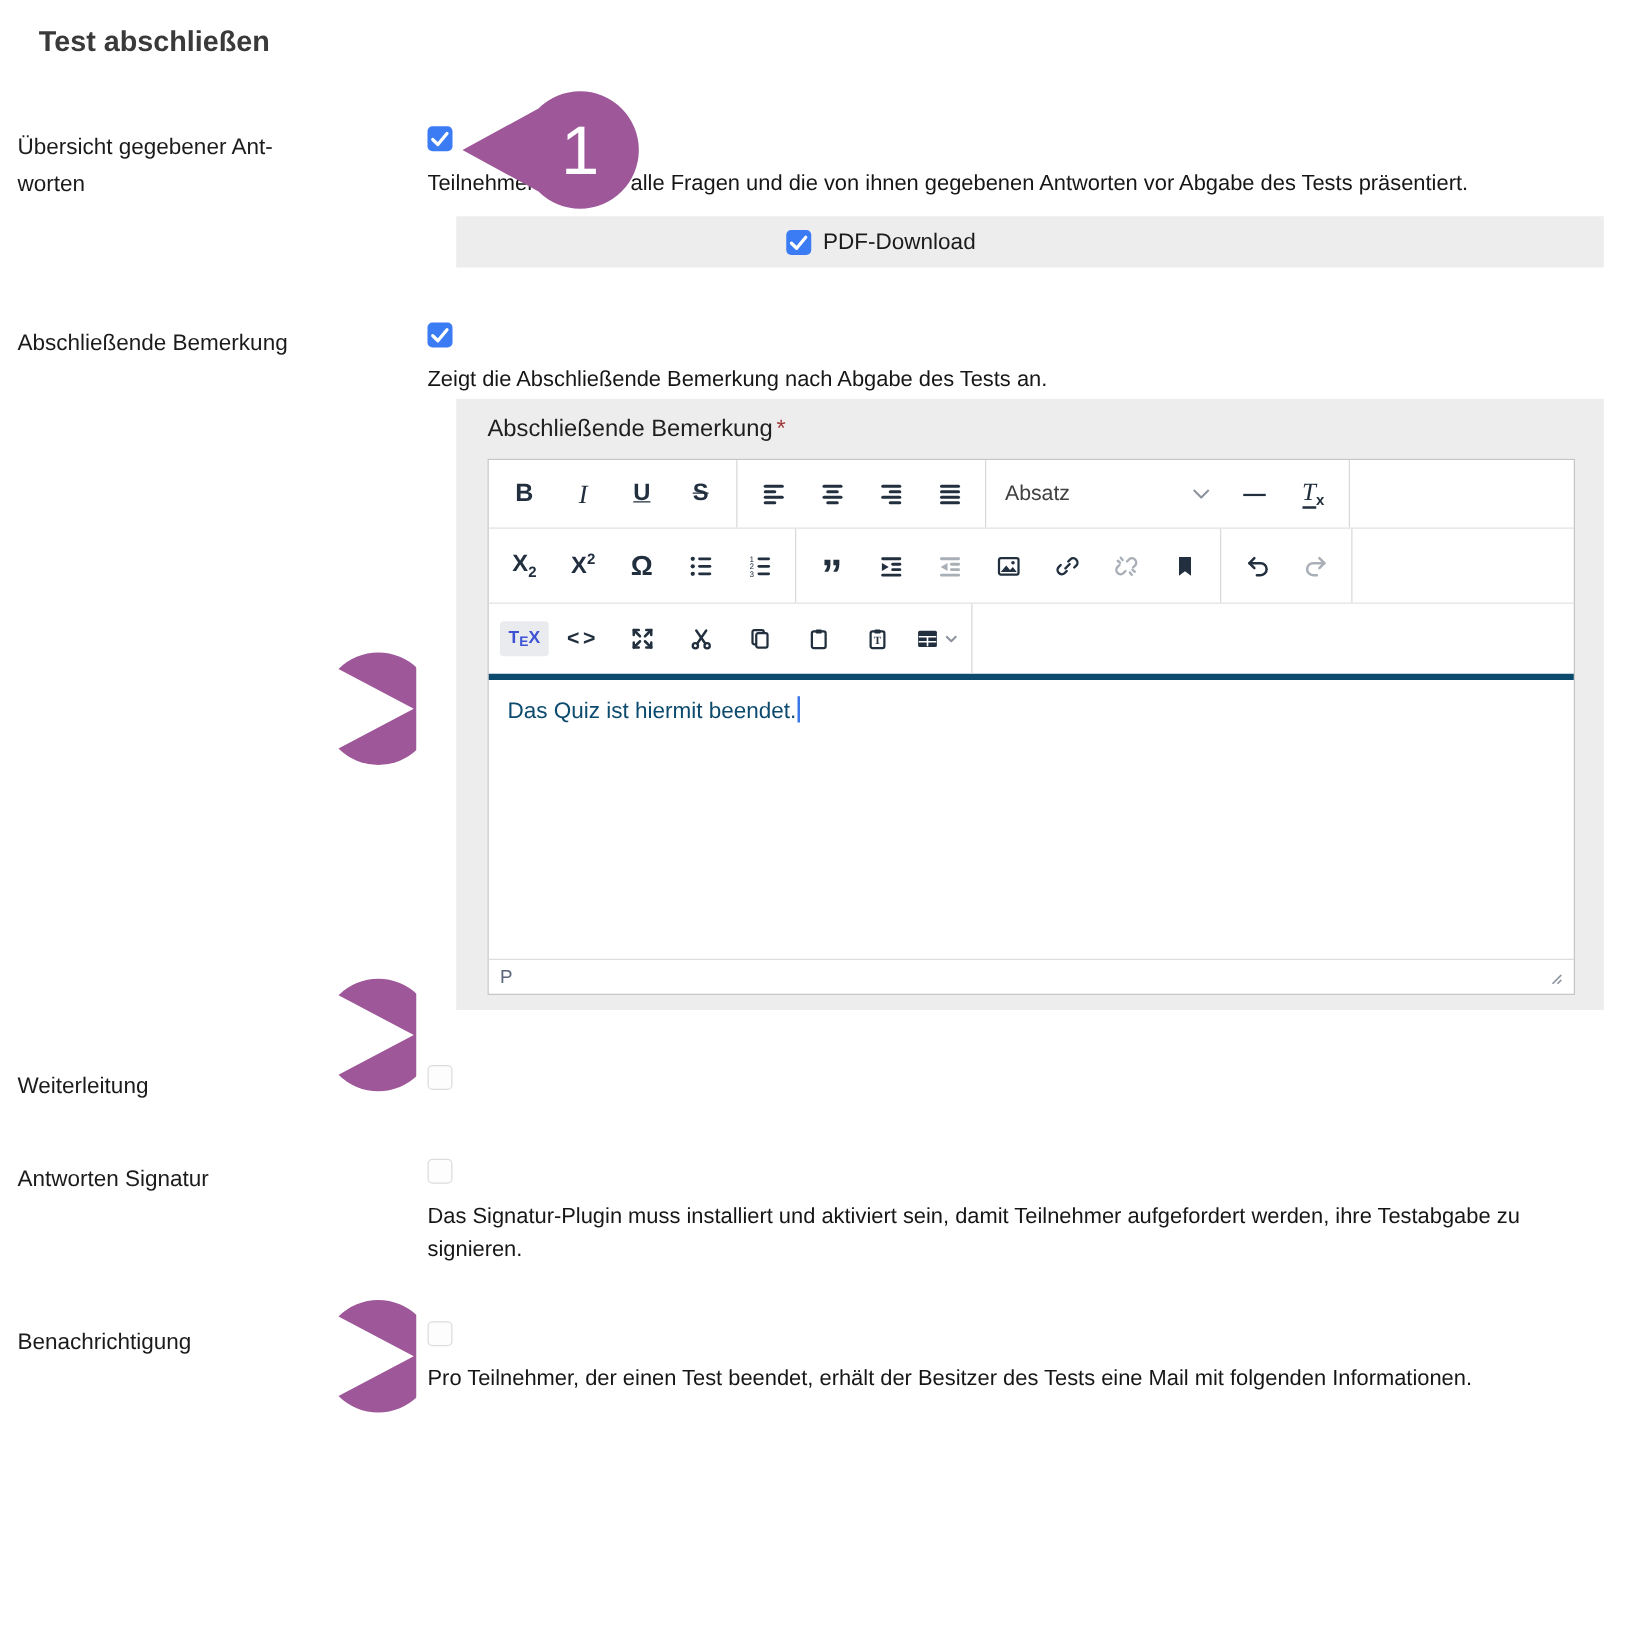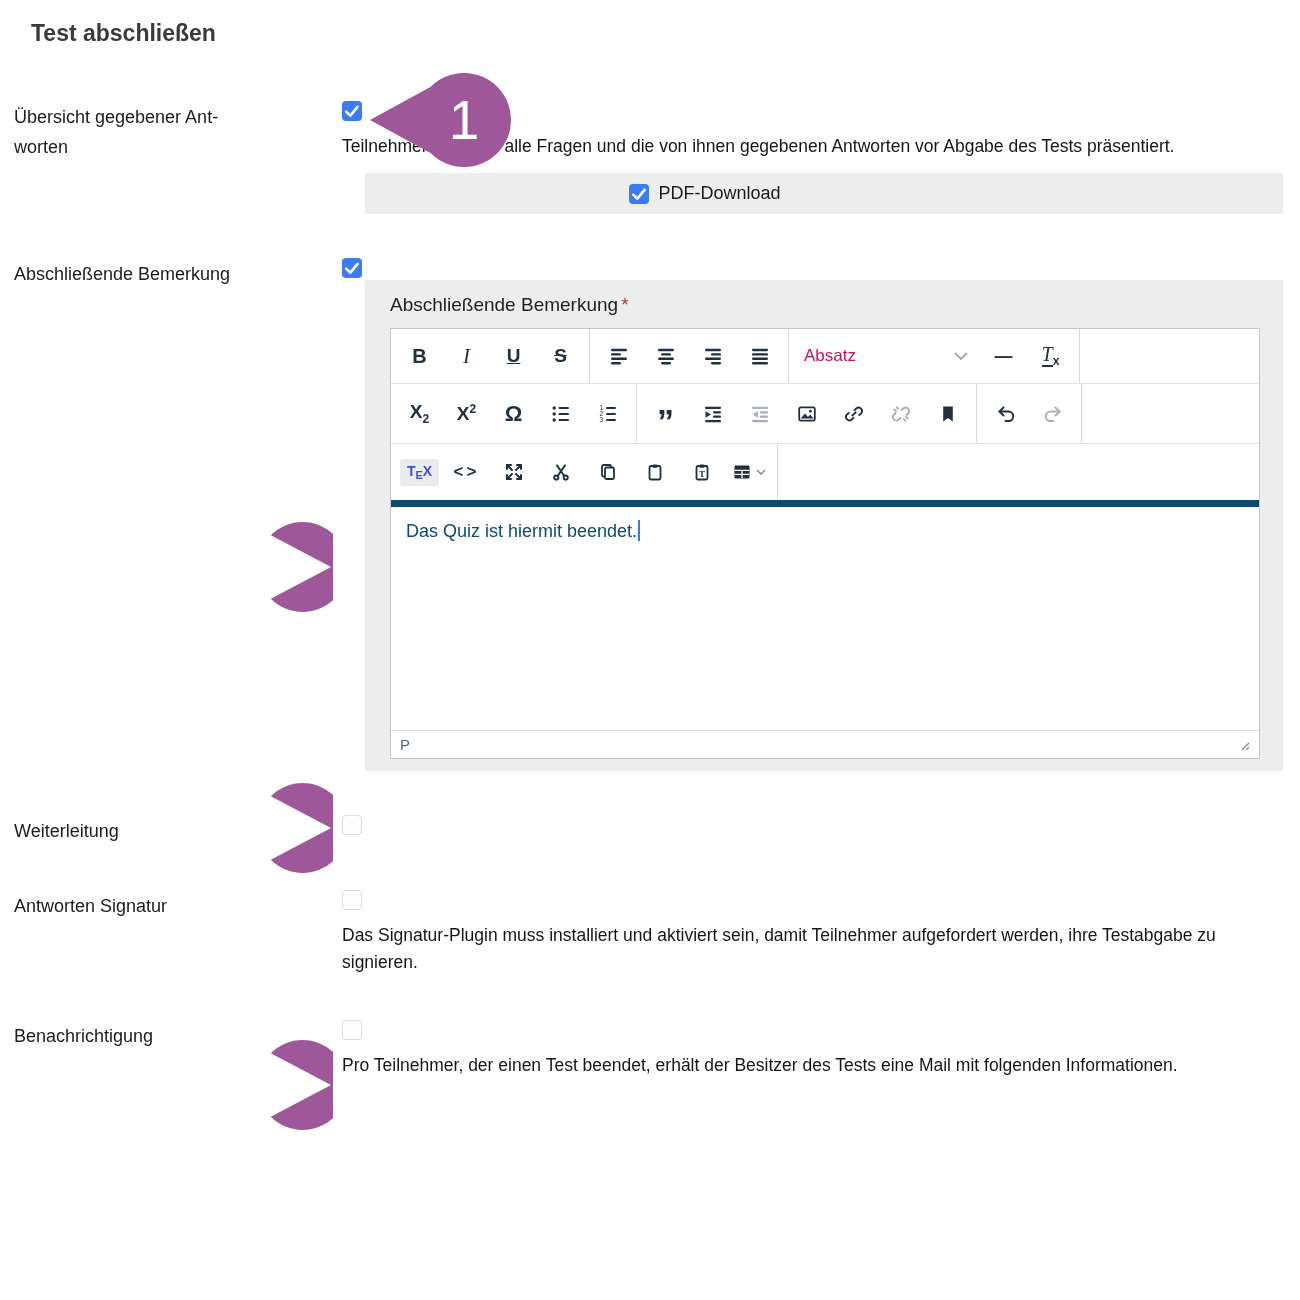--- a/index.html
+++ b/index.html
@@ -20,38 +20,38 @@
   
   .pdf-bar{margin:13px 0 0 23px;background:#ededed;height:41px;display:flex;align-items:center;justify-content:center;}
   .pdf-inner{display:flex;align-items:center;gap:9px;transform:translateX(-119px);}
   .pdf-label{font-size:18px;}
   
   .panel{margin:2px 0 0 23px;background:#ededed;padding:14px 23px 12px 25px;}
   .panel-label{font-size:19px;color:#1f1f1f;margin-bottom:12px;}
   .req{color:#a33c3c;margin-left:3px;}
   .editor{background:#fff;border:1px solid #c6c6c6;}
   .tb-row{display:flex;align-items:stretch;border-bottom:1px solid #e2e2e2;}
-  .tb-row.r1{height:54px;} .tb-row.r2{height:59px;} .tb-row.r3{height:56px;border-bottom:7px solid #0c4a6e;}
+  .tb-row.r1{height:54px;} .tb-row.r2{height:59px;} .tb-row.r3{height:56px;border-bottom:5px solid #0c4a6e;}
   .tb-group{display:flex;align-items:center;padding:0 5px;border-right:1px solid #d9d9d9;}
   .tb-btn{width:47px;height:44px;display:flex;align-items:center;justify-content:center;color:#222f3e;cursor:pointer;}
   .tb-btn.disabled{color:#a9afb6;}
   .g-b{font-weight:700;font-size:20px;}
   .g-i{font-family:"Liberation Serif",serif;font-style:italic;font-size:21px;}
   .g-u{font-size:19px;text-decoration:underline;font-weight:600;}
   .g-s{font-size:19px;text-decoration:line-through;font-weight:600;}
   .g-om{font-size:22px;font-weight:600;}
   .g-q{font-size:34px;font-weight:700;line-height:10px;transform:translateY(7px);}
   .g-sub,.g-sup{font-size:19px;font-weight:600;}
   .g-sub sub{font-size:12px;} .g-sup sup{font-size:12px;}
   .g-hr{font-weight:700;font-size:18px;}
   .g-cf i{font-family:"Liberation Serif",serif;font-size:20px;border-bottom:2px solid currentColor;}
   .g-cf sub{font-size:12px;font-weight:700;}
   .g-code{font-size:17px;font-weight:700;letter-spacing:3px;}
   .fmt-select{width:186px;height:44px;display:flex;align-items:center;justify-content:space-between;
-              padding:0 12px 0 10px;box-sizing:border-box;font-size:17px;color:#be185d;cursor:pointer;}
+              padding:0 12px 0 10px;box-sizing:border-box;font-size:17px;color:#404040;cursor:pointer;}
   .tex-btn{background:#e9ebee;border-radius:3px;padding:5px 7px;color:#3d52d5;font-weight:700;font-size:14px;line-height:1;}
   .tex-btn .te{font-size:11px;vertical-align:-3px;}
   .ed-body{height:223px;box-sizing:border-box;padding:13px 15px;font-size:18px;color:#0c4a6e;cursor:text;}
   .caret{display:inline-block;width:2px;height:21px;background:#3b78e7;vertical-align:-4px;margin-left:1px;}
   .statusbar{height:28px;box-sizing:border-box;border-top:1px solid #ddd;display:flex;align-items:center;
              justify-content:space-between;padding:0 9px;color:#5a6678;font-size:15px;}
   
   .balloon{position:absolute;z-index:20;pointer-events:none;}
   .balloon text{font-family:"Liberation Sans",sans-serif;}
   svg.ic{display:block;}
@@ -83,20 +83,21 @@
       </div>
     </div>
   </div>
 
   <div class="form-row">
     <div class="row-label">Abschließende Bemerkung</div>
     <div class="row-content">
       <span class="cb checked"><svg class="ic" width="20" height="20" viewBox="0 0 20 20">
             <polyline points="4.2 10.6 8.3 14.6 15.6 5.8" fill="none" stroke="#fff" stroke-width="2.6" stroke-linecap="round" stroke-linejoin="round"></polyline>
           </svg></span>
+      <div class="help">Zeigt die Abschließende Bemerkung nach Abgabe des Tests an.</div>
 
       <div class="panel">
         <div class="panel-label">
           <span>Abschließende Bemerkung</span><span class="req">*</span>
         </div>
 
         <div class="editor">
 
           <div class="tb-row r1">
             <div class="tb-group">

